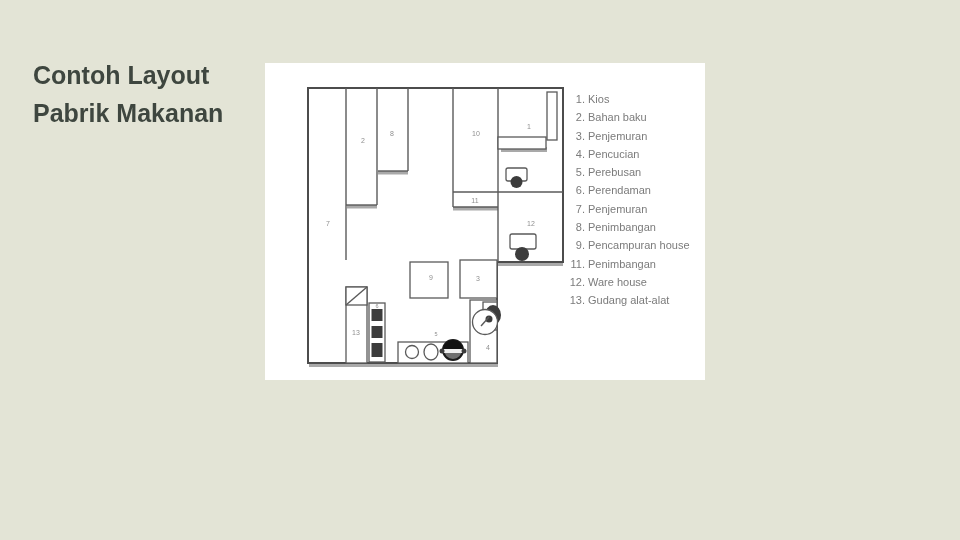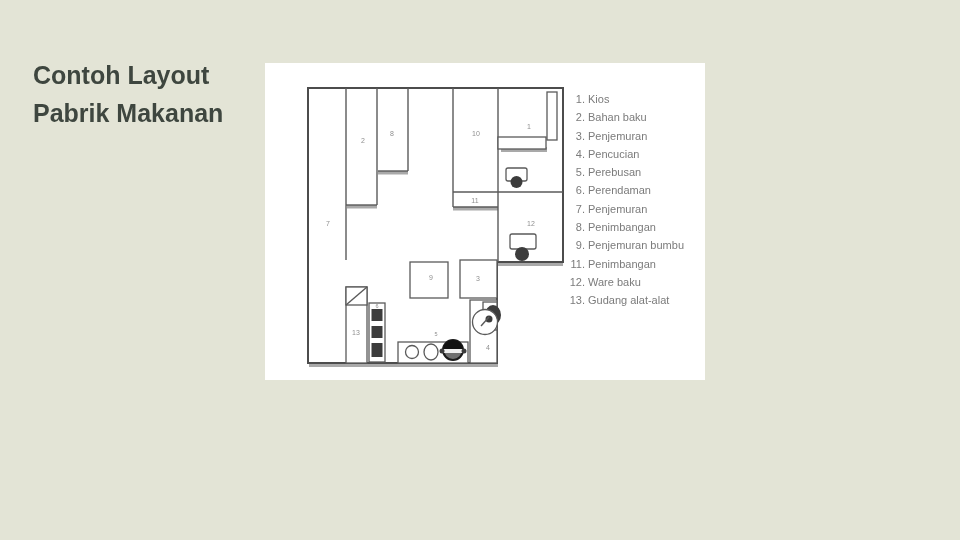--- a/index.html
+++ b/index.html
@@ -167,29 +167,29 @@
     <div class="lrow">
         <span class="lnum">7.</span>
         <span class="lname">Penjemuran</span>
       </div>
     <div class="lrow">
         <span class="lnum">8.</span>
         <span class="lname">Penimbangan</span>
       </div>
     <div class="lrow">
         <span class="lnum">9.</span>
-        <span class="lname">Penjemuran bumbu</span>
+        <span class="lname">Pencampuran house</span>
       </div>
     <div class="lrow">
         <span class="lnum">11.</span>
         <span class="lname">Penimbangan</span>
       </div>
     <div class="lrow">
         <span class="lnum">12.</span>
-        <span class="lname">Ware baku</span>
+        <span class="lname">Ware house</span>
       </div>
     <div class="lrow">
         <span class="lnum">13.</span>
         <span class="lname">Gudang alat-alat</span>
       </div>
   </div>
 
 </div>
 
 </body></html>

